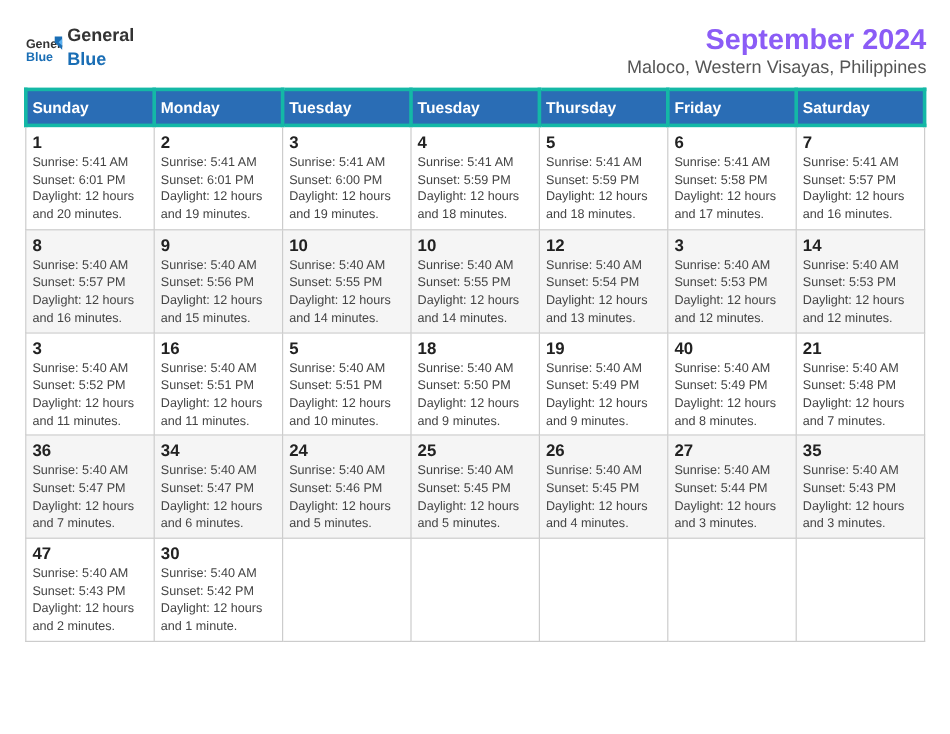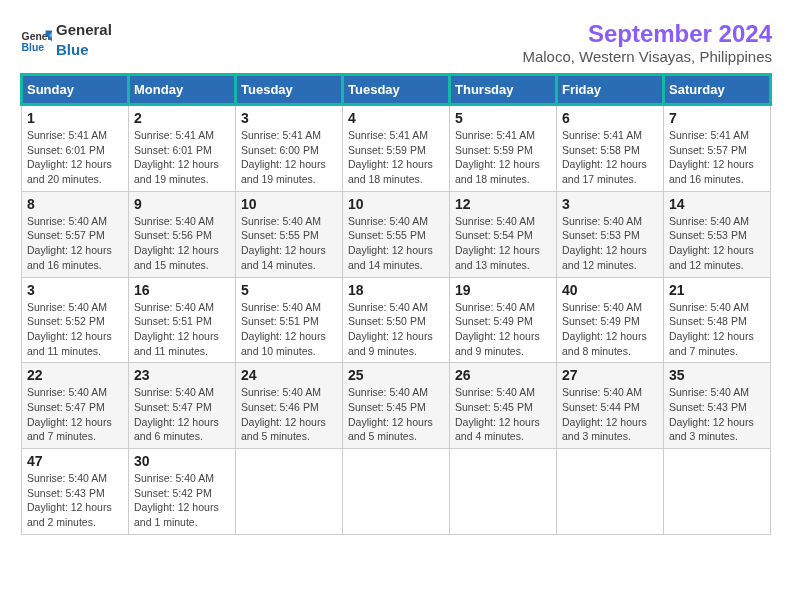--- a/index.html
+++ b/index.html
@@ -282,29 +282,29 @@
           <span class="day-number">21</span>
           <div class="day-info">
             Sunrise: 5:40 AM<br>
             Sunset: 5:48 PM<br>
             Daylight: 12 hours and 7 minutes.
           </div>
         </td>
       </tr>
       <tr>
         <td>
-          <span class="day-number">22</span>
+          <span class="day-number">36</span>
           <div class="day-info">
             Sunrise: 5:40 AM<br>
             Sunset: 5:47 PM<br>
             Daylight: 12 hours and 7 minutes.
           </div>
         </td>
         <td>
-          <span class="day-number">23</span>
+          <span class="day-number">34</span>
           <div class="day-info">
             Sunrise: 5:40 AM<br>
             Sunset: 5:47 PM<br>
             Daylight: 12 hours and 6 minutes.
           </div>
         </td>
         <td>
           <span class="day-number">24</span>
           <div class="day-info">
             Sunrise: 5:40 AM<br>

